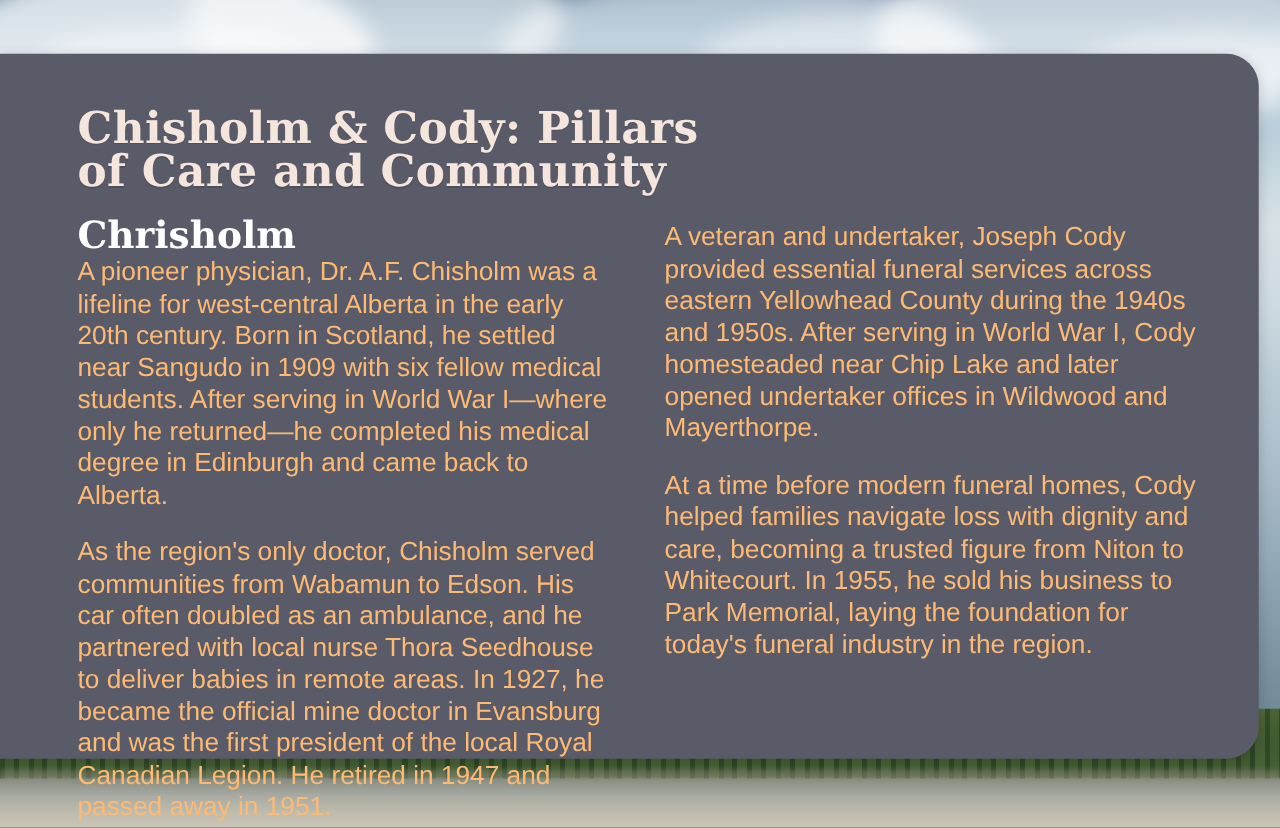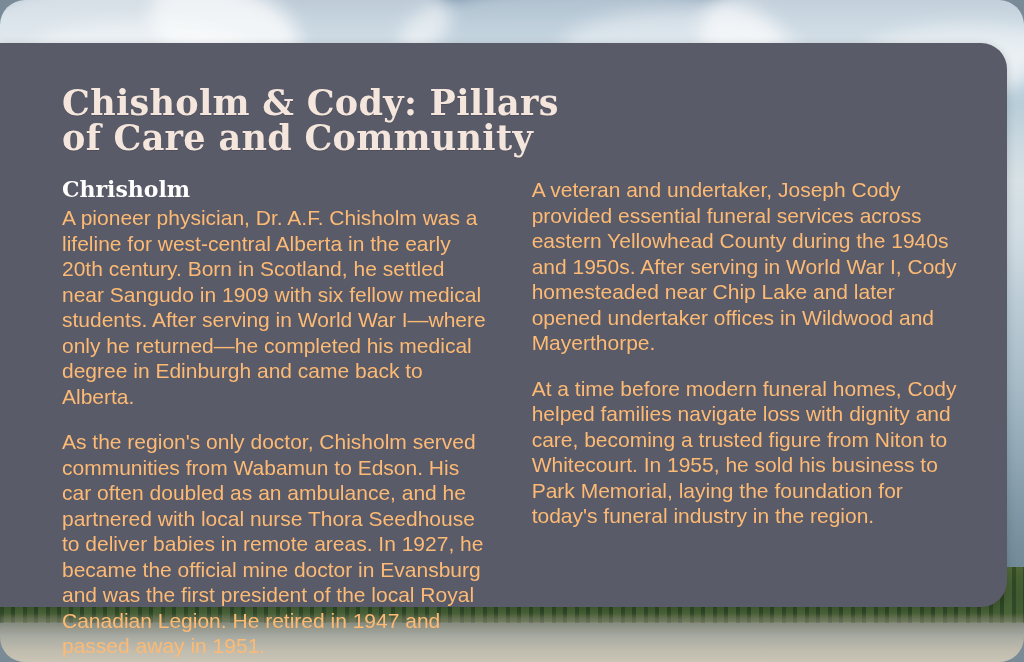--- a/index.html
+++ b/index.html
@@ -11,21 +11,20 @@
     height: 662px;
     overflow: hidden;
     font-family: "Liberation Serif", serif;
     background: #7a8a96;
   }
   .page {
     position: relative;
     width: 1024px;
     height: 662px;
     overflow: hidden;
-    border-radius: 25px;
   }
 
   
   .bg {
     position: absolute;
     inset: 0;
     background:
       linear-gradient(to bottom,
         #5d7e9c 0px, #6f93ae 18px, #86a6bd 40px, #9fbccd 70px,
         #b6ccd8 100px, #c9d8e0 140px, #d7e1e6 180px, #cfdbe2 240px,
@@ -129,21 +128,21 @@
   }
   .col {
     width: 440px;
   }
   .col-right { width: 450px; }
 
   .col h2 {
     color: #ffffff;
     font-family: "DejaVu Serif", serif;
     font-weight: bold;
-    font-size: 22px;
+    font-size: 30px;
     line-height: 24px;
     margin: 0 0 4px 0;
   }
   .col-right h2 { margin-left: 3px; }
 
   .col p {
     color: #fdba74;
     font-family: Liberation Sans, sans-serif;
     font-size: 21px;
     line-height: 25.5px;

